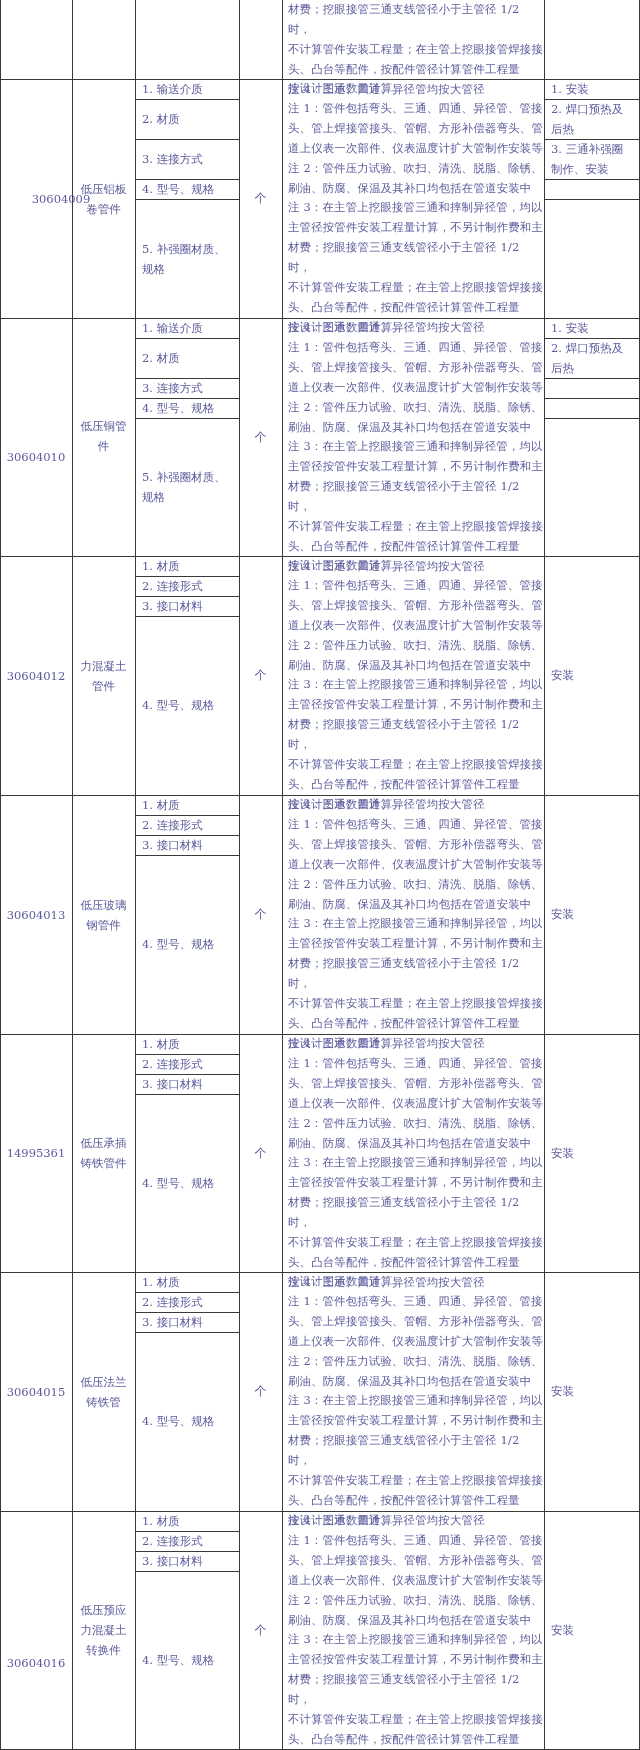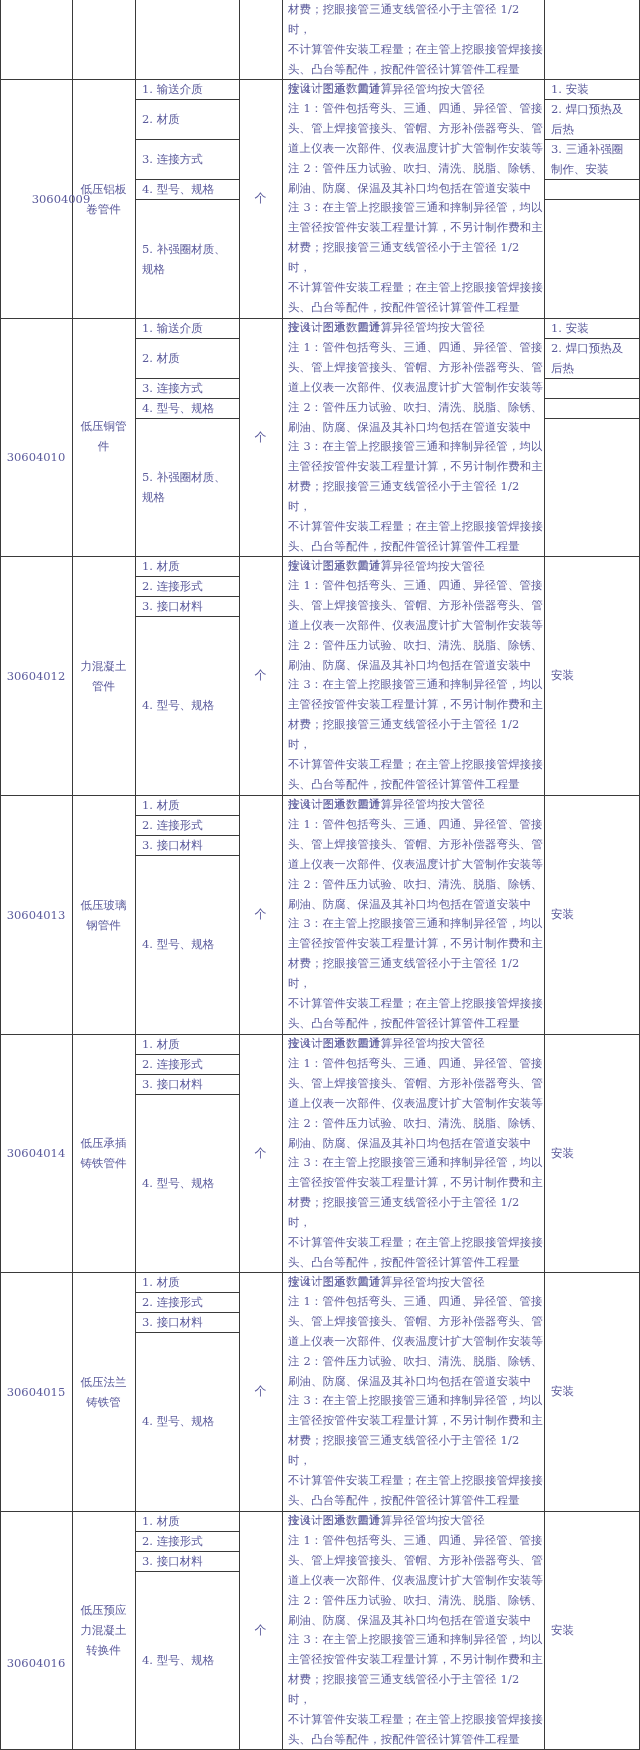--- a/index.html
+++ b/index.html
@@ -152,21 +152,21 @@
 刷油、防腐、保温及其补口均包括在管道安装中
 注 3：在主管上挖眼接管三通和摔制异径管，均以
 主管径按管件安装工程量计算，不另计制作费和主
 材费；挖眼接管三通支线管径小于主管径 1/2 时，
 不计算管件安装工程量；在主管上挖眼接管焊接接
 头、凸台等配件，按配件管径计算管件工程量
 注 4：三通、四通、异径管均按大管径</div>
   <div class="cell left" style="left:544px; top:795px; width:96px; height:239px;">安装</div>
 
   <div class="hline" style="top:1034px"></div>
-  <div class="cell center" style="left:0; top:1034px; width:72px; height:238px;">30604014</div>
+  <div class="cell center" style="left:0; top:1034px; width:72px; height:238px;">14995361</div>
   <div class="cell center name" style="left:72px; top:1034px; width:63px; height:238px; white-space:pre-line;">低压承插
 铸铁管件</div>
   <div class="cell left" style="left:135px; top:1034px; width:104px; height:20px;">1. 材质</div>
   <div class="seg" style="left:135px; width:104px; top:1054px;"></div>
   <div class="cell left" style="left:135px; top:1054px; width:104px; height:20px;">2. 连接形式</div>
   <div class="seg" style="left:135px; width:104px; top:1074px;"></div>
   <div class="cell left" style="left:135px; top:1074px; width:104px; height:20px;">3. 接口材料</div>
   <div class="seg" style="left:135px; width:104px; top:1094px;"></div>
   <div class="cell left" style="left:135px; top:1094px; width:104px; height:178px;">4. 型号、规格</div>
   <div class="cell center unit" style="left:239px; top:1034px; width:43px; height:238px;">个</div>

